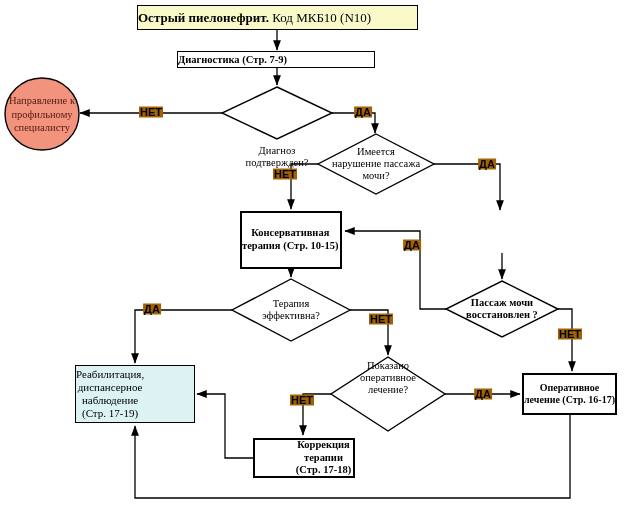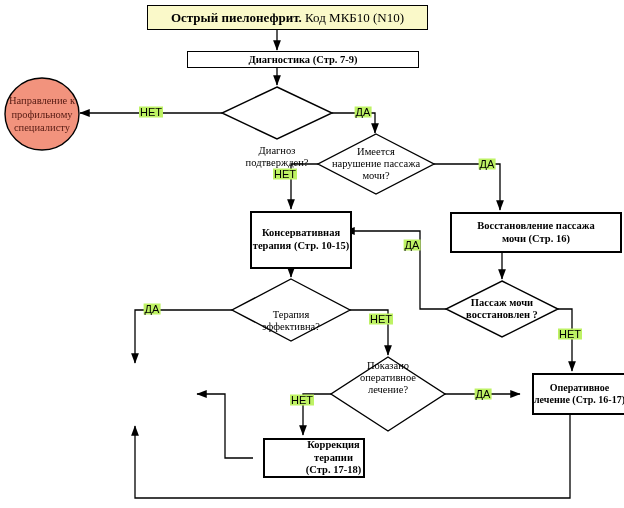--- a/index.html
+++ b/index.html
@@ -7,46 +7,46 @@
     position:relative; width:624px; height:508px; background:#fff;
     font-family:"Liberation Serif", serif; overflow:hidden;
   }
   .wires { position:absolute; left:0; top:0; width:624px; height:508px; }
   .wires path.edge { fill:none; stroke:var(--line,#000); stroke-width:1.3px; }
   .wires .shape { stroke:var(--line,#000); stroke-width:1.4px; }
   .wires polygon.shape { fill:#fff; }
   .wires ellipse.shape { fill:var(--circle-bg,#f2937d); }
 
   .node {
-    position:absolute; display:flex; align-items:center; justify-content:center;
-    text-align:center; box-sizing:border-box;margin-left:10px;
+    position:absolute; display:flex; align-items:center; 
+    text-align:center; box-sizing:border-box;
   }
   .rect { border:1.5px solid #000; background:#fff; }
   .rect.thick { border-width:2px; }
   .txt { white-space:pre-line; }
   .b { font-weight:bold; }
 
   .title-box { left:137px; top:5px; width:281px; height:25px; font-size:13px; background:var(--title-bg,#faf9c9); }
-  .diag-box  { left:177px; top:51px; width:232px; height:17px; font-size:10.5px; font-weight:bold; }
+  .diag-box  { left:177px; top:51px; width:198px; height:17px; font-size:10.5px; font-weight:bold; }
   .cons-box  { left:240px; top:211px; width:102px; height:58px; font-size:10.5px; font-weight:bold; line-height:1.2; }
   .rest-box  { left:440px; top:212px; width:172px; height:41px; font-size:10.5px; font-weight:bold; line-height:1.2; }
   .rehab-box { left:75px;  top:365px; width:120px; height:58px; font-size:11px; line-height:1.2; background:var(--rehab-bg,#dcf2f3); }
   .corr-box  { left:253px; top:438px; width:102px; height:40px; font-size:10.5px; font-weight:bold; line-height:1.2;padding-left:39px; }
   .surg-box  { left:522px; top:373px; width:95px;  height:42px; font-size:10px;  font-weight:bold; line-height:1.25; }
 
   .dtext {
     position:absolute; transform:translate(-50%,-50%); text-align:center;
     font-size:10.5px; line-height:1.15; white-space:pre-line;
   }
   .circ-text { font-weight:normal; color:var(--circle-text,#551a12); line-height:1.3; }
 
   .lbl {
     position:absolute; transform:translate(-50%,-50%);
     font-family:"Liberation Sans", sans-serif; font-size:11px; line-height:1;
-    background:#bef264; padding:0 1px;
+    background:#a16207; padding:0 1px;font-weight:bold;
   }
 </style>
 </head>
 <body>
 
 <div class="stage">
 
   <svg class="wires" viewBox="0 0 624 508">
     <defs>
       <marker id="arr" viewBox="0 0 8 6" refX="7.5" refY="3" markerWidth="8" markerHeight="6" orient="auto-start-reverse">
@@ -86,46 +86,48 @@
 
   <div class="node rect diag-box">
     <span class="txt">Диагностика (Стр. 7-9)</span>
   </div>
 
   <div class="node rect thick cons-box">
     <span class="txt">Консервативная
 терапия (Стр. 10-15)</span>
   </div>
 
-  <div class="node rect thick rest-box">
-    <span class="txt">Восстановление пассажа
-мочи (Стр. 16)</span>
+
+  <div class="node rect rehab-box">
+    <span class="txt">Реабилитация,
+диспансерное
+наблюдение
+(Стр. 17-19)</span>
   </div>
-
 
   <div class="node rect thick corr-box">
     <span class="txt">Коррекция терапии
 (Стр. 17-18)</span>
   </div>
 
   <div class="node rect thick surg-box">
     <span class="txt">Оперативное
 лечение (Стр. 16-17)</span>
   </div>
 
   <div class="dtext circ-text" style="left:42px; top:114px;">Направление к
 профильному
 специалисту</div>
 
   <div class="dtext" style="left:277px; top:113px;margin-top:44px;">Диагноз
 подтвержден?</div>
   <div class="dtext" style="left:376px; top:164px;">Имеется
 нарушение пассажа
 мочи?</div>
-  <div class="dtext" style="left:291px; top:310px;margin-top:11px;">Терапия
+  <div class="dtext" style="left:291px; top:310px;">Терапия
 эффективна?</div>
   <div class="dtext" style="left:502px; top:309px;font-weight:bold;">Пассаж мочи
 восстановлен ?</div>
   <div class="dtext" style="left:388px; top:378px;">Показано
 оперативное
 лечение?</div>
 
   <div class="lbl" style="left:151px; top:112px;">НЕТ</div>
   <div class="lbl" style="left:363px; top:112px;">ДА</div>
   <div class="lbl" style="left:285px; top:174px;">НЕТ</div>

